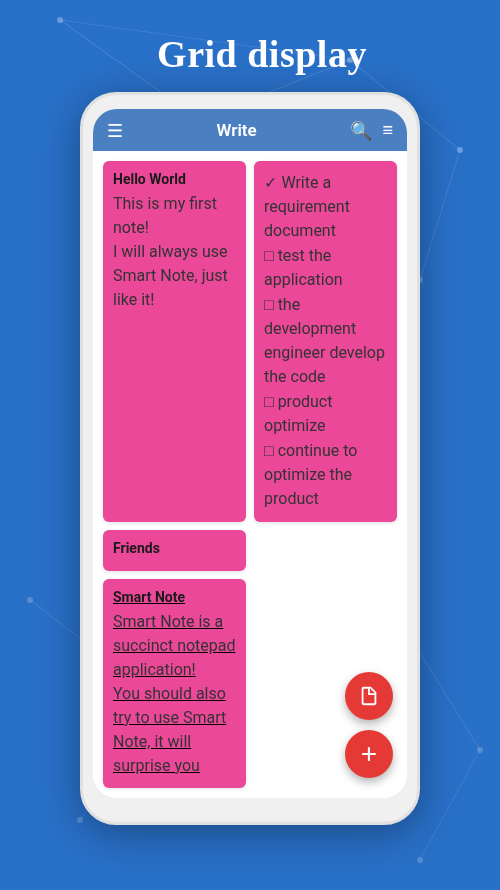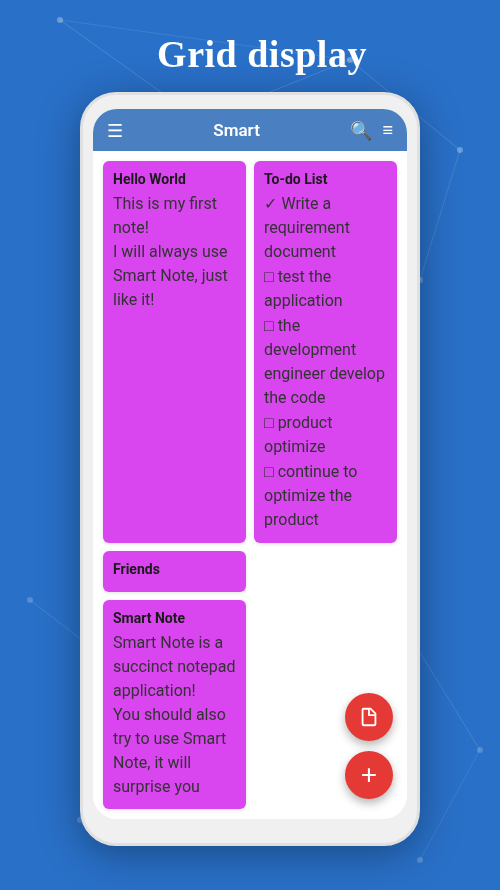--- a/index.html
+++ b/index.html
@@ -82,21 +82,21 @@
     .notes-grid {
       display: grid;
       grid-template-columns: 1fr 1fr;
       gap: 8px;
       padding: 10px;
       background: #fff;
       min-height: 490px;
     }
 
     .note-card {
-      background: #d946ef;
+      background: #ec4899;
       border-radius: 6px;
       padding: 10px;
       box-shadow: 0 1px 4px rgba(0,0,0,0.12);
     }
 
     .note-title {
       font-size: 14px;
       font-weight: 700;
       color: #1a1a1a;
       margin-bottom: 5px;
@@ -169,49 +169,48 @@
   <circle cx="420" cy="860" r="3" fill="rgba(255,255,255,0.2)"></circle>
 </svg>
 
 <h1 class="page-title">Grid display</h1>
 
 <div class="phone">
   <div class="phone-inner">
 
     <div class="top-bar">
       <span class="top-bar-icon">☰</span>
-      <span class="top-bar-title">Smart</span>
+      <span class="top-bar-title">Write</span>
       <span class="top-bar-icon">🔍</span>
       <span class="top-bar-icon">≡</span>
     </div>
 
     <div class="notes-grid">
 
       <div class="note-card">
         <div class="note-title">Hello World</div>
         <div class="note-body">This is my first note!<br>I will always use Smart Note, just like it!</div>
       </div>
 
       <div class="note-card">
-        <div class="note-title">To-do List</div>
         <div class="note-body">
           <span class="todo-item">✓ Write a requirement document</span>
           <span class="todo-item">□ test the application</span>
           <span class="todo-item">□ the development engineer develop the code</span>
           <span class="todo-item">□ product optimize</span>
           <span class="todo-item">□ continue to optimize the product</span>
         </div>
       </div>
 
 
       <div class="note-card">
         <div class="note-title">Friends</div>
       </div>
 
-      <div class="note-card" style="grid-column: 1;">
+      <div class="note-card" style="grid-column: 1; text-decoration: underline;">
         <div class="note-title">Smart Note</div>
         <div class="note-body">Smart Note is a succinct notepad application!<br>You should also try to use Smart Note, it will surprise you</div>
       </div>
 
     </div>
 
   </div>
 
   <div class="fab-area">
     <button class="fab">

